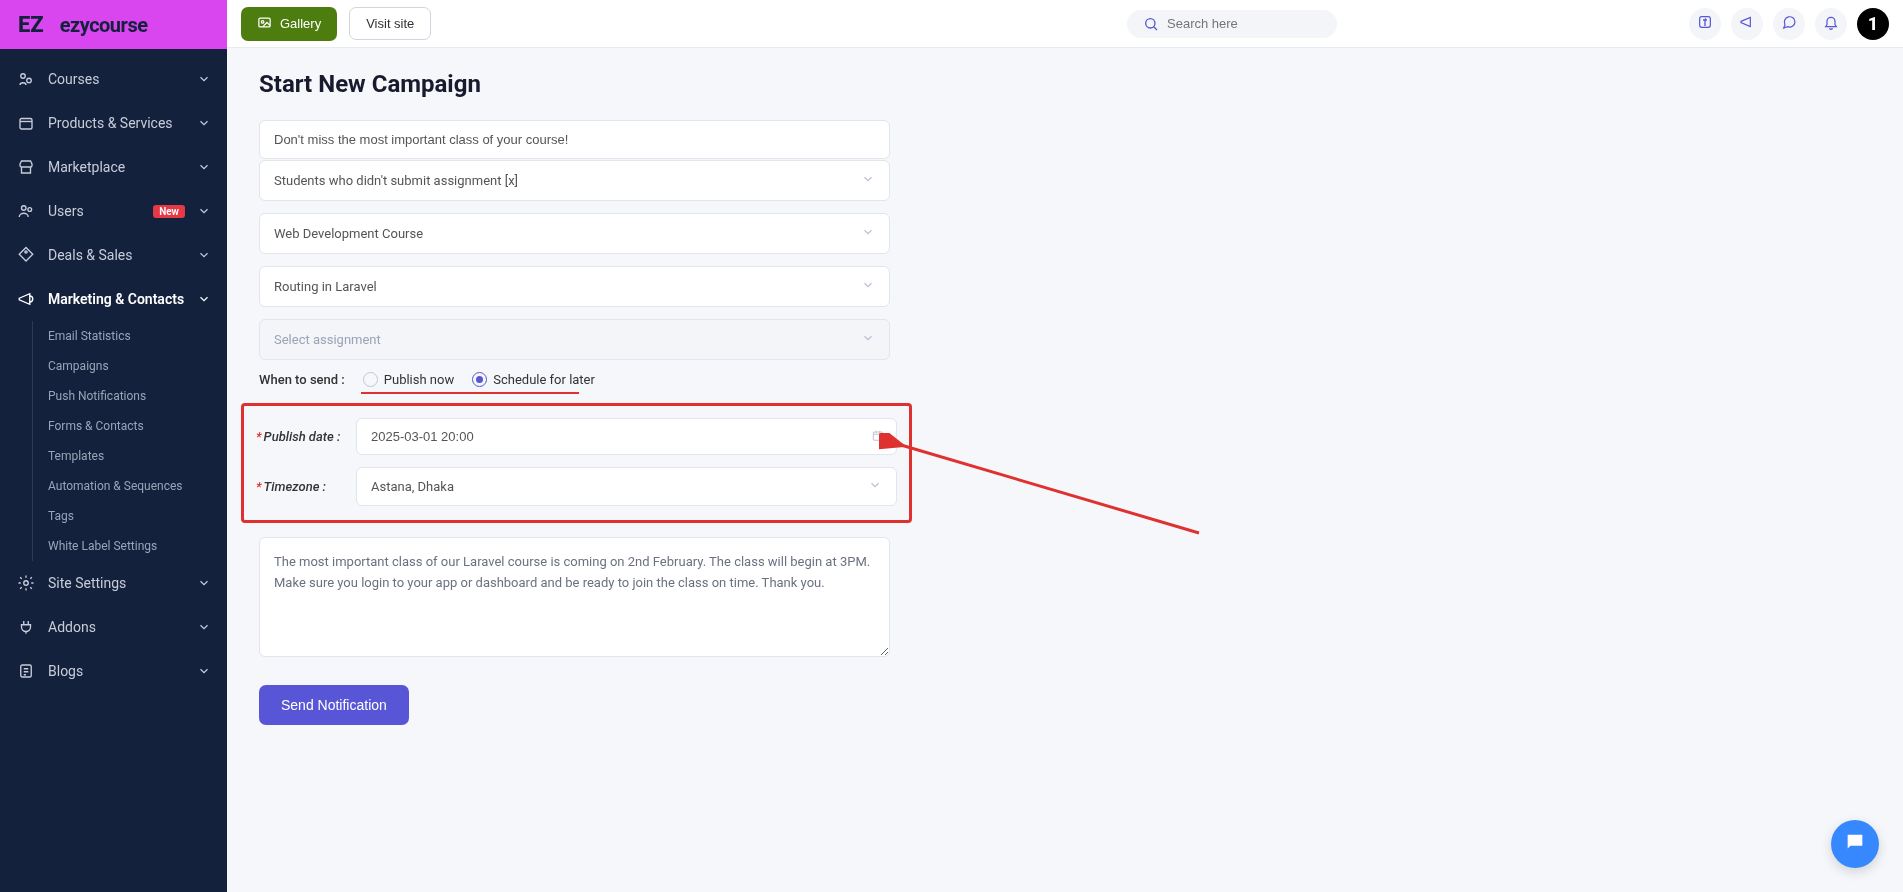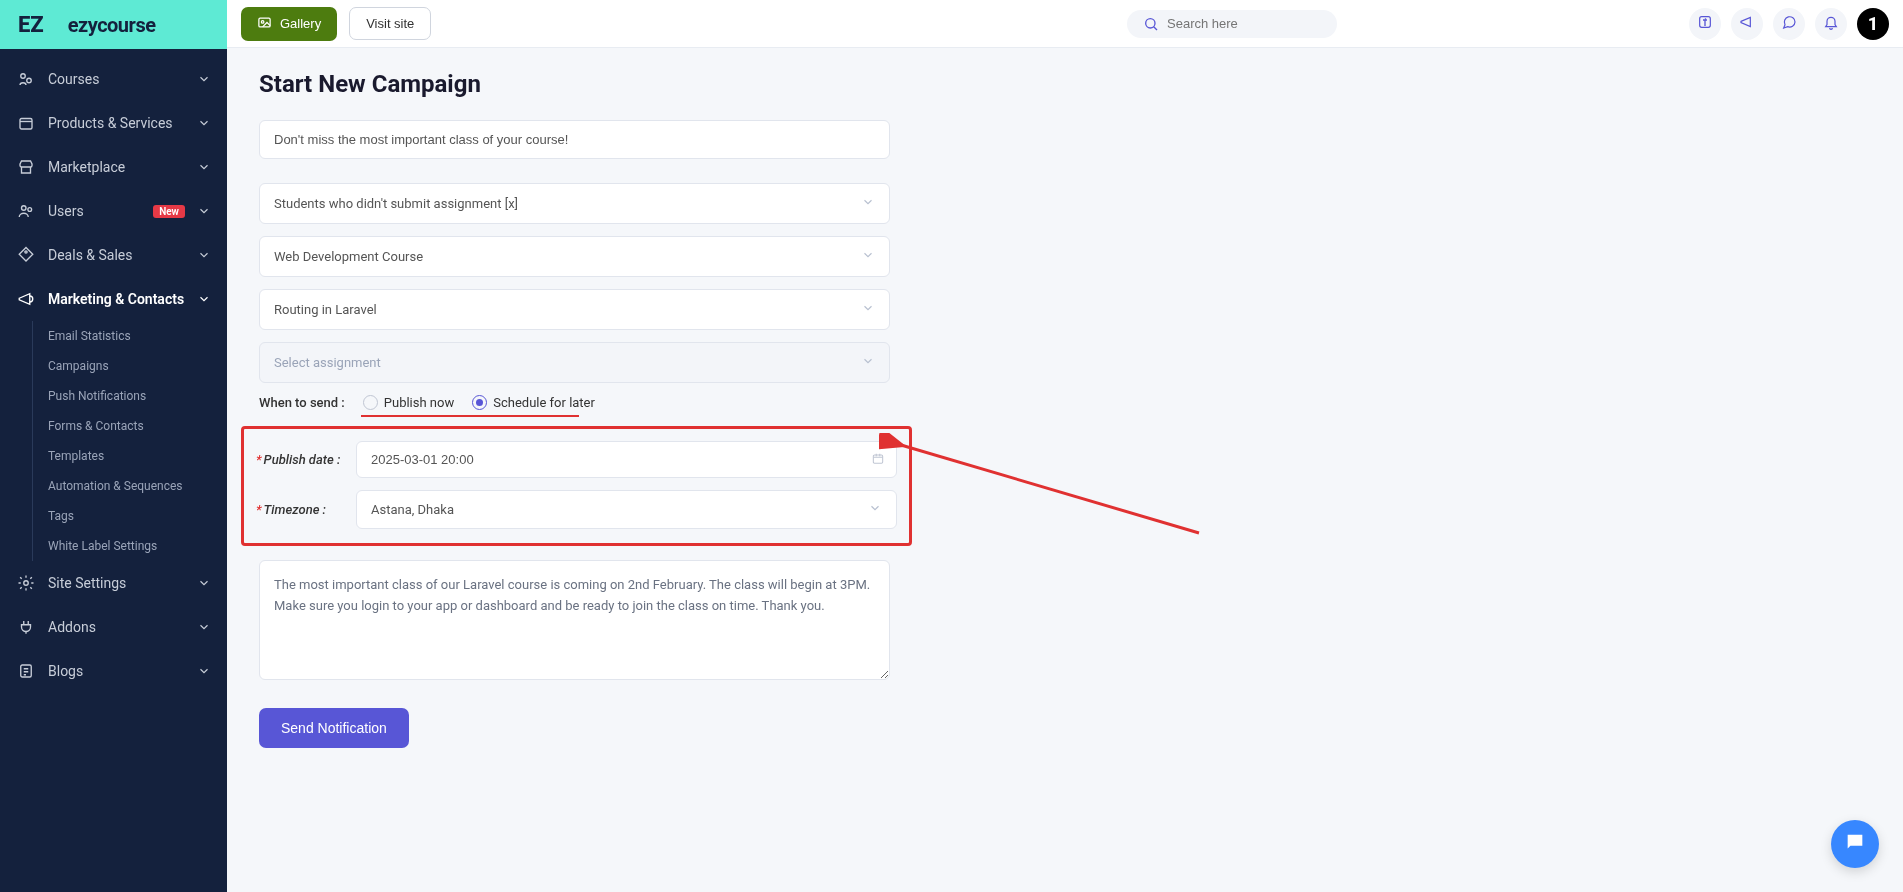--- a/index.html
+++ b/index.html
@@ -1,21 +1,21 @@
 <!DOCTYPE html>
 <html><head>
 <meta charset="utf-8">
 <style>
 * { box-sizing: border-box; margin: 0; padding: 0; }
 body { font-family: -apple-system, BlinkMacSystemFont, 'Segoe UI', Roboto, sans-serif; background: #f5f7fa; color: #1a1a2e; overflow-x: hidden; }
 .app { display: flex; height: 100vh; }
 
 
 .sidebar { width: 227px; background: #14213d; color: #fff; display: flex; flex-direction: column; flex-shrink: 0; overflow-y: auto; }
-.logo-wrap { background: #5eead4; padding: 12px 18px; display: flex; align-items: center; gap: 24px; }
+.logo-wrap { background: #d946ef; padding: 12px 18px; display: flex; align-items: center; gap: 16px; }
 .logo-mark { font-weight: 800; font-size: 22px; color: #14213d; }
 .logo-text { font-weight: 700; font-size: 20px; color: #14213d; letter-spacing: -0.5px; }
 .nav { padding: 8px 0; }
 .nav-item { display: flex; align-items: center; padding: 12px 16px; cursor: pointer; color: #c7cdd8; font-size: 14px; gap: 12px; position: relative; }
 .nav-item.active { color: #fff; font-weight: 600; }
 .nav-icon { width: 20px; height: 20px; display: flex; align-items: center; justify-content: center; flex-shrink: 0; }
 .nav-label { flex: 1; }
 .nav-chevron { width: 14px; height: 14px; }
 .nav-badge { background: #e63946; color: #fff; font-size: 10px; padding: 1px 6px; border-radius: 3px; font-weight: 600; }
 .subnav { padding-left: 20px; }
@@ -32,21 +32,21 @@
 .search-icon { color: #5856d6; width: 16px; height: 16px; }
 .search-input { border: none; background: transparent; outline: none; font-size: 13px; color: #14532d; flex: 1; }
 .header-icons { display: flex; align-items: center; gap: 10px; }
 .header-icon-btn { width: 32px; height: 32px; border-radius: 50%; background: #f3f5f9; display: flex; align-items: center; justify-content: center; cursor: pointer; color: #5856d6; border: none; }
 .avatar { width: 32px; height: 32px; border-radius: 50%; background: #000; color: #fff; display: flex; align-items: center; justify-content: center; font-weight: 800; font-size: 18px; cursor: pointer; }
 
 
 .content { padding: 22px 32px; overflow-y: auto; flex: 1; }
 .page-title { font-size: 24px; font-weight: 700; color: #1a1a2e; margin-bottom: 22px; }
 .form-wrap { max-width: 631px; }
-.input-field { width: 100%; background: #fff; border: 1px solid #e1e5ed; border-radius: 6px; padding: 11px 14px; font-size: 13px; color: #555; margin-bottom: 24px; outline: none; }
+.input-field { width: 100%; background: #fff; border: 1px solid #e1e5ed; border-radius: 6px; padding: 11px 14px; font-size: 13px; color: #555; margin-bottom: 1px; outline: none; }
 .select-field { width: 100%; background: #fff; border: 1px solid #e1e5ed; border-radius: 6px; padding: 11px 14px; font-size: 13px; color: #555; margin-bottom: 12px; display: flex; justify-content: space-between; align-items: center; cursor: pointer; }
 .select-field.disabled { background: #f3f5f9; color: #9aa4b8; }
 .select-chevron { color: #b8c0d0; }
 .radio-row { display: flex; align-items: center; gap: 18px; margin: 8px 0 16px; font-size: 13px; }
 .radio-label-lead { font-weight: 500; color: #333; }
 .radio-group { display: flex; align-items: center; gap: 6px; cursor: pointer; }
 .radio-circle { width: 15px; height: 15px; border-radius: 50%; border: 1.5px solid #c0c6d3; display: inline-flex; align-items: center; justify-content: center; }
 .radio-circle.checked { border-color: #5856d6; }
 .radio-dot { width: 7px; height: 7px; border-radius: 50%; background: #5856d6; }
 .radio-text { color: #333; }

